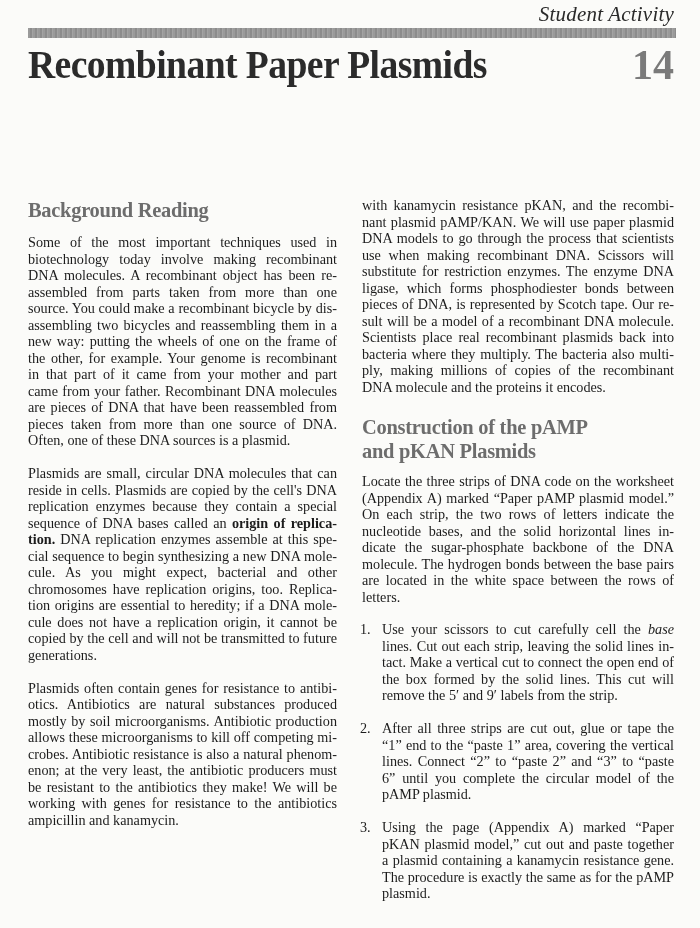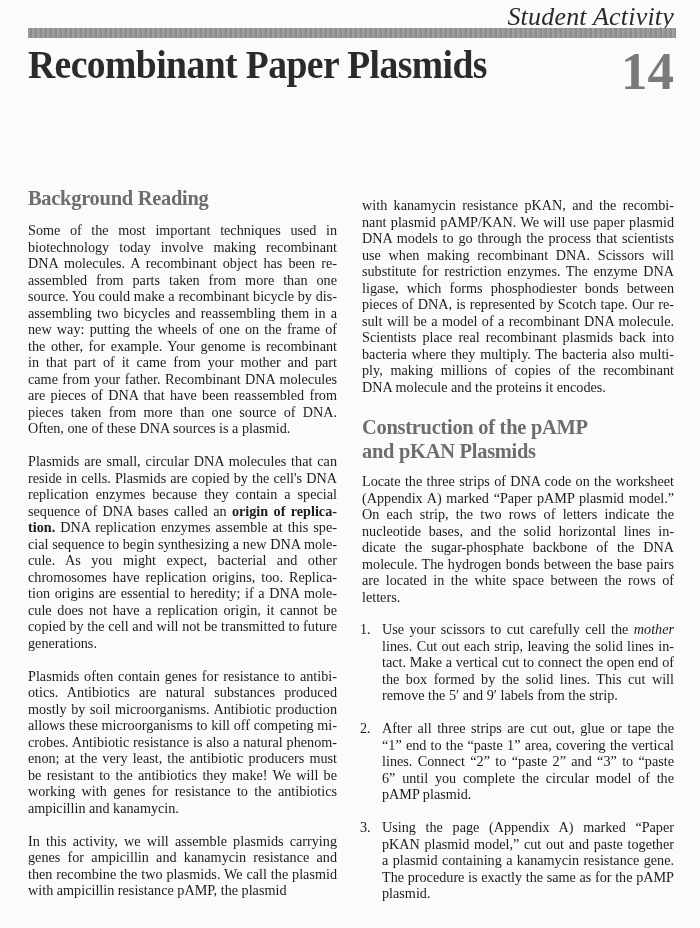--- a/index.html
+++ b/index.html
@@ -5,38 +5,38 @@
   html, body { margin: 0; padding: 0; }
   body {
     width: 700px; height: 928px; overflow: hidden;
     background: #fbfbf9;
     color: #1c1c1c;
     font-family: "Liberation Serif", "DejaVu Serif", serif;
     position: relative;
   }
   .kicker {
     position: absolute; right: 26px; top: 2px;
-    font-style: italic; font-size: 26px; color: #2a2a2a;
+    font-style: italic; font-size: 21px; color: #2a2a2a;
     letter-spacing: 0.2px;
   }
   .rule-bar {
     position: absolute; left: 28px; top: 28px; width: 648px; height: 10px;
     background: repeating-linear-gradient(90deg, #9a9a9a 0 2px, #8c8c8c 2px 4px, #a3a3a3 4px 5px);
   }
   .page-title {
     position: absolute; left: 28px; top: 41px;
     font-size: 40px; font-weight: bold; color: #2b2b2b;
     letter-spacing: -0.6px; transform: scaleX(0.94); transform-origin: left top;
   }
   .activity-number {
     position: absolute; right: 26px; top: 41px;
-    font-size: 53px; font-weight: bold; color: #7a7a7a;
+    font-size: 42px; font-weight: bold; color: #7a7a7a;
   }
   .column {
-    position: absolute; top: 180px;
+    position: absolute; top: 192px;
     font-size: 14.2px; line-height: 16.5px; text-align: justify;
     hyphens: manual;
   }
   .col-left { left: 28px; width: 309px; }
   .col-right { left: 362px; width: 312px; top: 197px; }
   .section-heading {
     font-size: 22px; font-weight: bold; color: #6d6d6d;
     line-height: 24px; margin: 0 0 12px 0; letter-spacing: -0.3px;
     transform: scaleX(0.93); transform-origin: left top;
   }
@@ -56,31 +56,30 @@
 <div class="kicker">Student Activity</div>
 <div class="rule-bar"></div>
 <h1 class="page-title" style="margin:0">Recombinant Paper Plasmids</h1>
 <div class="activity-number">14</div>
 
 <div class="column col-left">
   <h2 class="section-heading">Background Reading</h2>
   <p>Some of the most important techniques used in biotechnology today involve making recombinant DNA molecules. A recombinant object has been re­assembled from parts taken from more than one source. You could make a recombinant bicycle by dis­assembling two bicycles and reassembling them in a new way: putting the wheels of one on the frame of the other, for example. Your genome is recombinant in that part of it came from your mother and part came from your father. Recombinant DNA molecules are pieces of DNA that have been reassembled from pieces taken from more than one source of DNA. Often, one of these DNA sources is a plasmid.</p>
   <p><span>Plasmids are small, circular DNA molecules that can reside in cells. Plasmids are copied by the cell's DNA replication enzymes because they contain a special sequence of DNA bases called an </span><span class="bold">origin of replica­tion.</span><span> DNA replication enzymes assemble at this spe­cial sequence to begin synthesizing a new DNA mole­cule. As you might expect, bacterial and other chromosomes have replication origins, too. Replica­tion origins are essential to heredity; if a DNA mole­cule does not have a replication origin, it cannot be copied by the cell and will not be transmitted to fu­ture generations.</span></p>
   <p>Plasmids often contain genes for resistance to antibi­otics. Antibiotics are natural substances produced mostly by soil microorganisms. Antibiotic production allows these microorganisms to kill off competing mi­crobes. Antibiotic resistance is also a natural phenom­enon; at the very least, the antibiotic producers must be resistant to the antibiotics they make! We will be working with genes for resistance to the antibiotics ampicillin and kanamycin.</p>
-  <p class="last">In this activity, we will assemble plasmids carrying genes for ampicillin and kanamycin resistance and then recombine the two plasmids. We call the plas­mid with ampicillin resistance pAMP, the plasmid</p>
 </div>
 
 <div class="column col-right">
   <p class="last">with kanamycin resistance pKAN, and the recombi­nant plasmid pAMP/KAN. We will use paper plasmid DNA models to go through the process that scientists use when making recombinant DNA. Scissors will substitute for restriction enzymes. The enzyme DNA ligase, which forms phosphodiester bonds between pieces of DNA, is represented by Scotch tape. Our re­sult will be a model of a recombinant DNA molecule. Scientists place real recombinant plasmids back into bacteria where they multiply. The bacteria also multi­ply, making millions of copies of the recombinant DNA molecule and the proteins it encodes.</p>
   <h2 class="section-heading"><span>Construction of the pAMP</span><br><span>and pKAN Plasmids</span></h2>
   <p class="last">Locate the three strips of DNA code on the work­sheet (Appendix A) marked “Paper pAMP plasmid model.” On each strip, the two rows of letters indicate the nucleotide bases, and the solid horizontal lines in­dicate the sugar-phosphate backbone of the DNA molecule. The hydrogen bonds between the base pairs are located in the white space between the rows of letters.</p>
   <ol class="steps">
     <li>
       <span class="num">1.</span>
-      <span>Use your scissors to cut carefully cell the </span><span class="ital">mother</span><span> lines. Cut out each strip, leaving the solid lines in­tact. Make a vertical cut to connect the open end of the box formed by the solid lines. This cut will remove the 5′ and 9′ labels from the strip.</span>
+      <span>Use your scissors to cut carefully cell the </span><span class="ital">base</span><span> lines. Cut out each strip, leaving the solid lines in­tact. Make a vertical cut to connect the open end of the box formed by the solid lines. This cut will remove the 5′ and 9′ labels from the strip.</span>
     </li>
     <li>
       <span class="num">2.</span>
       <span>After all three strips are cut out, glue or tape the “1” end to the “paste 1” area, covering the vertical lines. Connect “2” to “paste 2” and “3” to “paste 6” until you complete the circular model of the pAMP plasmid.</span>
     </li>
     <li>
       <span class="num">3.</span>
       <span>Using the page (Appendix A) marked “Paper pKAN plasmid model,” cut out and paste together a plasmid containing a kanamycin resistance gene. The procedure is exactly the same as for the pAMP plasmid.</span>
     </li>
   </ol>

